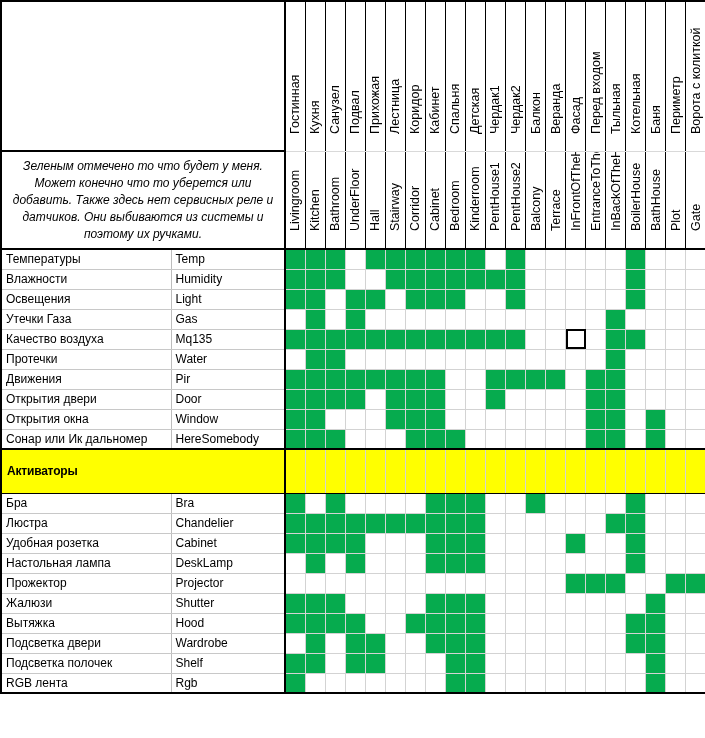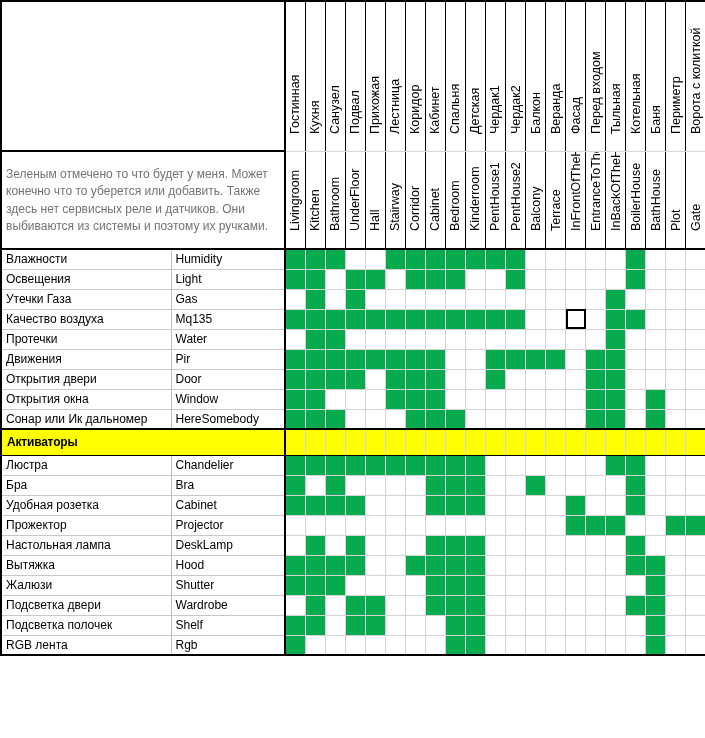--- a/index.html
+++ b/index.html
@@ -27,25 +27,26 @@
     overflow:hidden;
   }
   
   .hdrblank{
     border:2px solid #000 !important;
     background:#fff;
   }
   .notecell{
     border:2px solid #000 !important;
     background:#fff;
-    text-align:left;
+    text-align:center;
     font-size:13.5px;
     line-height:1.42;
     padding:3px 4px 2px 4px !important;
-    color:#737373;
+    color:#000000;
+    font-style:italic;
   }
   .sectioncell{
     background:#ffff00;
     border-top:2px solid #000 !important;
     border-bottom:1px solid #000 !important;
     border-left:2px solid #000 !important;
     border-right:2px solid #000 !important;
     font-weight:bold;
     font-size:16.5px;
     padding-left:5px !important;
@@ -378,20 +379,45 @@
               <span class="vtext en" style="bottom: 3px; transform: rotate(-90deg) translate(0px, -50%);">Plot</span>
             </div>
           </td>
           <td class="vheaden">
             <div class="vwrap">
               <span class="vtext en" style="bottom: 3px; transform: rotate(-90deg) translate(0px, -50%);">Gate</span>
             </div>
           </td>
         </tr>
         <tr class="datarow">
+          <td class="rowname">Температуры</td>
+          <td class="rowcode">Temp</td>
+          <td class="cell on first"></td>
+          <td class="cell on"></td>
+          <td class="cell on"></td>
+          <td class="cell"></td>
+          <td class="cell on"></td>
+          <td class="cell on"></td>
+          <td class="cell on"></td>
+          <td class="cell on"></td>
+          <td class="cell on"></td>
+          <td class="cell on"></td>
+          <td class="cell"></td>
+          <td class="cell on"></td>
+          <td class="cell"></td>
+          <td class="cell"></td>
+          <td class="cell"></td>
+          <td class="cell"></td>
+          <td class="cell"></td>
+          <td class="cell on"></td>
+          <td class="cell"></td>
+          <td class="cell"></td>
+          <td class="cell last"></td>
+        </tr>
+        <tr class="datarow">
           <td class="rowname">Влажности</td>
           <td class="rowcode">Humidity</td>
           <td class="cell on first"></td>
           <td class="cell on"></td>
           <td class="cell on"></td>
           <td class="cell"></td>
           <td class="cell"></td>
           <td class="cell on"></td>
           <td class="cell on"></td>
           <td class="cell on"></td>
@@ -602,21 +628,21 @@
           <td class="cell"></td>
           <td class="cell"></td>
           <td class="cell"></td>
           <td class="cell on"></td>
           <td class="cell on"></td>
           <td class="cell"></td>
           <td class="cell on"></td>
           <td class="cell"></td>
           <td class="cell last"></td>
         </tr>
-        <tr class="secrow" style="height:26px">
+        <tr class="secrow" style="height:44px">
           <td class="sectioncell" colspan="2">Активаторы</td>
           <td class="cell sect first"></td>
           <td class="cell sect"></td>
           <td class="cell sect"></td>
           <td class="cell sect"></td>
           <td class="cell sect"></td>
           <td class="cell sect"></td>
           <td class="cell sect"></td>
           <td class="cell sect"></td>
           <td class="cell sect"></td>
@@ -627,20 +653,45 @@
           <td class="cell sect"></td>
           <td class="cell sect"></td>
           <td class="cell sect"></td>
           <td class="cell sect"></td>
           <td class="cell sect"></td>
           <td class="cell sect"></td>
           <td class="cell sect"></td>
           <td class="cell sect last"></td>
         </tr>
         <tr class="datarow">
+          <td class="rowname">Бра</td>
+          <td class="rowcode">Bra</td>
+          <td class="cell on first"></td>
+          <td class="cell"></td>
+          <td class="cell on"></td>
+          <td class="cell"></td>
+          <td class="cell"></td>
+          <td class="cell"></td>
+          <td class="cell"></td>
+          <td class="cell on"></td>
+          <td class="cell on"></td>
+          <td class="cell on"></td>
+          <td class="cell"></td>
+          <td class="cell"></td>
+          <td class="cell on"></td>
+          <td class="cell"></td>
+          <td class="cell"></td>
+          <td class="cell"></td>
+          <td class="cell"></td>
+          <td class="cell on"></td>
+          <td class="cell"></td>
+          <td class="cell"></td>
+          <td class="cell last"></td>
+        </tr>
+        <tr class="datarow">
           <td class="rowname">Люстра</td>
           <td class="rowcode">Chandelier</td>
           <td class="cell on first"></td>
           <td class="cell on"></td>
           <td class="cell on"></td>
           <td class="cell on"></td>
           <td class="cell on"></td>
           <td class="cell on"></td>
           <td class="cell on"></td>
           <td class="cell on"></td>
@@ -652,62 +703,62 @@
           <td class="cell"></td>
           <td class="cell"></td>
           <td class="cell"></td>
           <td class="cell on"></td>
           <td class="cell on"></td>
           <td class="cell"></td>
           <td class="cell"></td>
           <td class="cell last"></td>
         </tr>
         <tr class="datarow">
-          <td class="rowname">Бра</td>
-          <td class="rowcode">Bra</td>
-          <td class="cell on first"></td>
-          <td class="cell"></td>
-          <td class="cell on"></td>
-          <td class="cell"></td>
-          <td class="cell"></td>
-          <td class="cell"></td>
-          <td class="cell"></td>
-          <td class="cell on"></td>
-          <td class="cell on"></td>
-          <td class="cell on"></td>
-          <td class="cell"></td>
-          <td class="cell"></td>
-          <td class="cell on"></td>
-          <td class="cell"></td>
-          <td class="cell"></td>
-          <td class="cell"></td>
-          <td class="cell"></td>
-          <td class="cell on"></td>
-          <td class="cell"></td>
-          <td class="cell"></td>
-          <td class="cell last"></td>
-        </tr>
-        <tr class="datarow">
           <td class="rowname">Удобная розетка</td>
           <td class="rowcode">Cabinet</td>
           <td class="cell on first"></td>
           <td class="cell on"></td>
           <td class="cell on"></td>
           <td class="cell on"></td>
           <td class="cell"></td>
           <td class="cell"></td>
           <td class="cell"></td>
           <td class="cell on"></td>
           <td class="cell on"></td>
           <td class="cell on"></td>
           <td class="cell"></td>
           <td class="cell"></td>
           <td class="cell"></td>
           <td class="cell"></td>
           <td class="cell on"></td>
+          <td class="cell"></td>
+          <td class="cell"></td>
+          <td class="cell on"></td>
+          <td class="cell"></td>
+          <td class="cell"></td>
+          <td class="cell last"></td>
+        </tr>
+        <tr class="datarow">
+          <td class="rowname">Настольная лампа</td>
+          <td class="rowcode">DeskLamp</td>
+          <td class="cell first"></td>
+          <td class="cell on"></td>
+          <td class="cell"></td>
+          <td class="cell on"></td>
+          <td class="cell"></td>
+          <td class="cell"></td>
+          <td class="cell"></td>
+          <td class="cell on"></td>
+          <td class="cell on"></td>
+          <td class="cell on"></td>
+          <td class="cell"></td>
+          <td class="cell"></td>
+          <td class="cell"></td>
+          <td class="cell"></td>
+          <td class="cell"></td>
           <td class="cell"></td>
           <td class="cell"></td>
           <td class="cell on"></td>
           <td class="cell"></td>
           <td class="cell"></td>
           <td class="cell last"></td>
         </tr>
         <tr class="datarow">
           <td class="rowname">Прожектор</td>
           <td class="rowcode">Projector</td>
@@ -727,41 +778,41 @@
           <td class="cell"></td>
           <td class="cell on"></td>
           <td class="cell on"></td>
           <td class="cell on"></td>
           <td class="cell"></td>
           <td class="cell"></td>
           <td class="cell on"></td>
           <td class="cell on last"></td>
         </tr>
         <tr class="datarow">
-          <td class="rowname">Настольная лампа</td>
-          <td class="rowcode">DeskLamp</td>
-          <td class="cell first"></td>
-          <td class="cell on"></td>
-          <td class="cell"></td>
-          <td class="cell on"></td>
-          <td class="cell"></td>
-          <td class="cell"></td>
-          <td class="cell"></td>
-          <td class="cell on"></td>
-          <td class="cell on"></td>
-          <td class="cell on"></td>
-          <td class="cell"></td>
-          <td class="cell"></td>
-          <td class="cell"></td>
-          <td class="cell"></td>
-          <td class="cell"></td>
-          <td class="cell"></td>
-          <td class="cell"></td>
-          <td class="cell on"></td>
-          <td class="cell"></td>
+          <td class="rowname">Жалюзи</td>
+          <td class="rowcode">Shutter</td>
+          <td class="cell on first"></td>
+          <td class="cell on"></td>
+          <td class="cell on"></td>
+          <td class="cell"></td>
+          <td class="cell"></td>
+          <td class="cell"></td>
+          <td class="cell"></td>
+          <td class="cell on"></td>
+          <td class="cell on"></td>
+          <td class="cell on"></td>
+          <td class="cell"></td>
+          <td class="cell"></td>
+          <td class="cell"></td>
+          <td class="cell"></td>
+          <td class="cell"></td>
+          <td class="cell"></td>
+          <td class="cell"></td>
+          <td class="cell"></td>
+          <td class="cell on"></td>
           <td class="cell"></td>
           <td class="cell last"></td>
         </tr>
         <tr class="datarow">
           <td class="rowname">Вытяжка</td>
           <td class="rowcode">Hood</td>
           <td class="cell on first"></td>
           <td class="cell on"></td>
           <td class="cell on"></td>
           <td class="cell on"></td>
@@ -772,45 +823,20 @@
           <td class="cell on"></td>
           <td class="cell on"></td>
           <td class="cell"></td>
           <td class="cell"></td>
           <td class="cell"></td>
           <td class="cell"></td>
           <td class="cell"></td>
           <td class="cell"></td>
           <td class="cell"></td>
           <td class="cell on"></td>
-          <td class="cell on"></td>
-          <td class="cell"></td>
-          <td class="cell last"></td>
-        </tr>
-        <tr class="datarow">
-          <td class="rowname">Жалюзи</td>
-          <td class="rowcode">Shutter</td>
-          <td class="cell on first"></td>
-          <td class="cell on"></td>
-          <td class="cell on"></td>
-          <td class="cell"></td>
-          <td class="cell"></td>
-          <td class="cell"></td>
-          <td class="cell"></td>
-          <td class="cell on"></td>
-          <td class="cell on"></td>
-          <td class="cell on"></td>
-          <td class="cell"></td>
-          <td class="cell"></td>
-          <td class="cell"></td>
-          <td class="cell"></td>
-          <td class="cell"></td>
-          <td class="cell"></td>
-          <td class="cell"></td>
-          <td class="cell"></td>
           <td class="cell on"></td>
           <td class="cell"></td>
           <td class="cell last"></td>
         </tr>
         <tr class="datarow">
           <td class="rowname">Подсветка двери</td>
           <td class="rowcode">Wardrobe</td>
           <td class="cell first"></td>
           <td class="cell on"></td>
           <td class="cell"></td>

